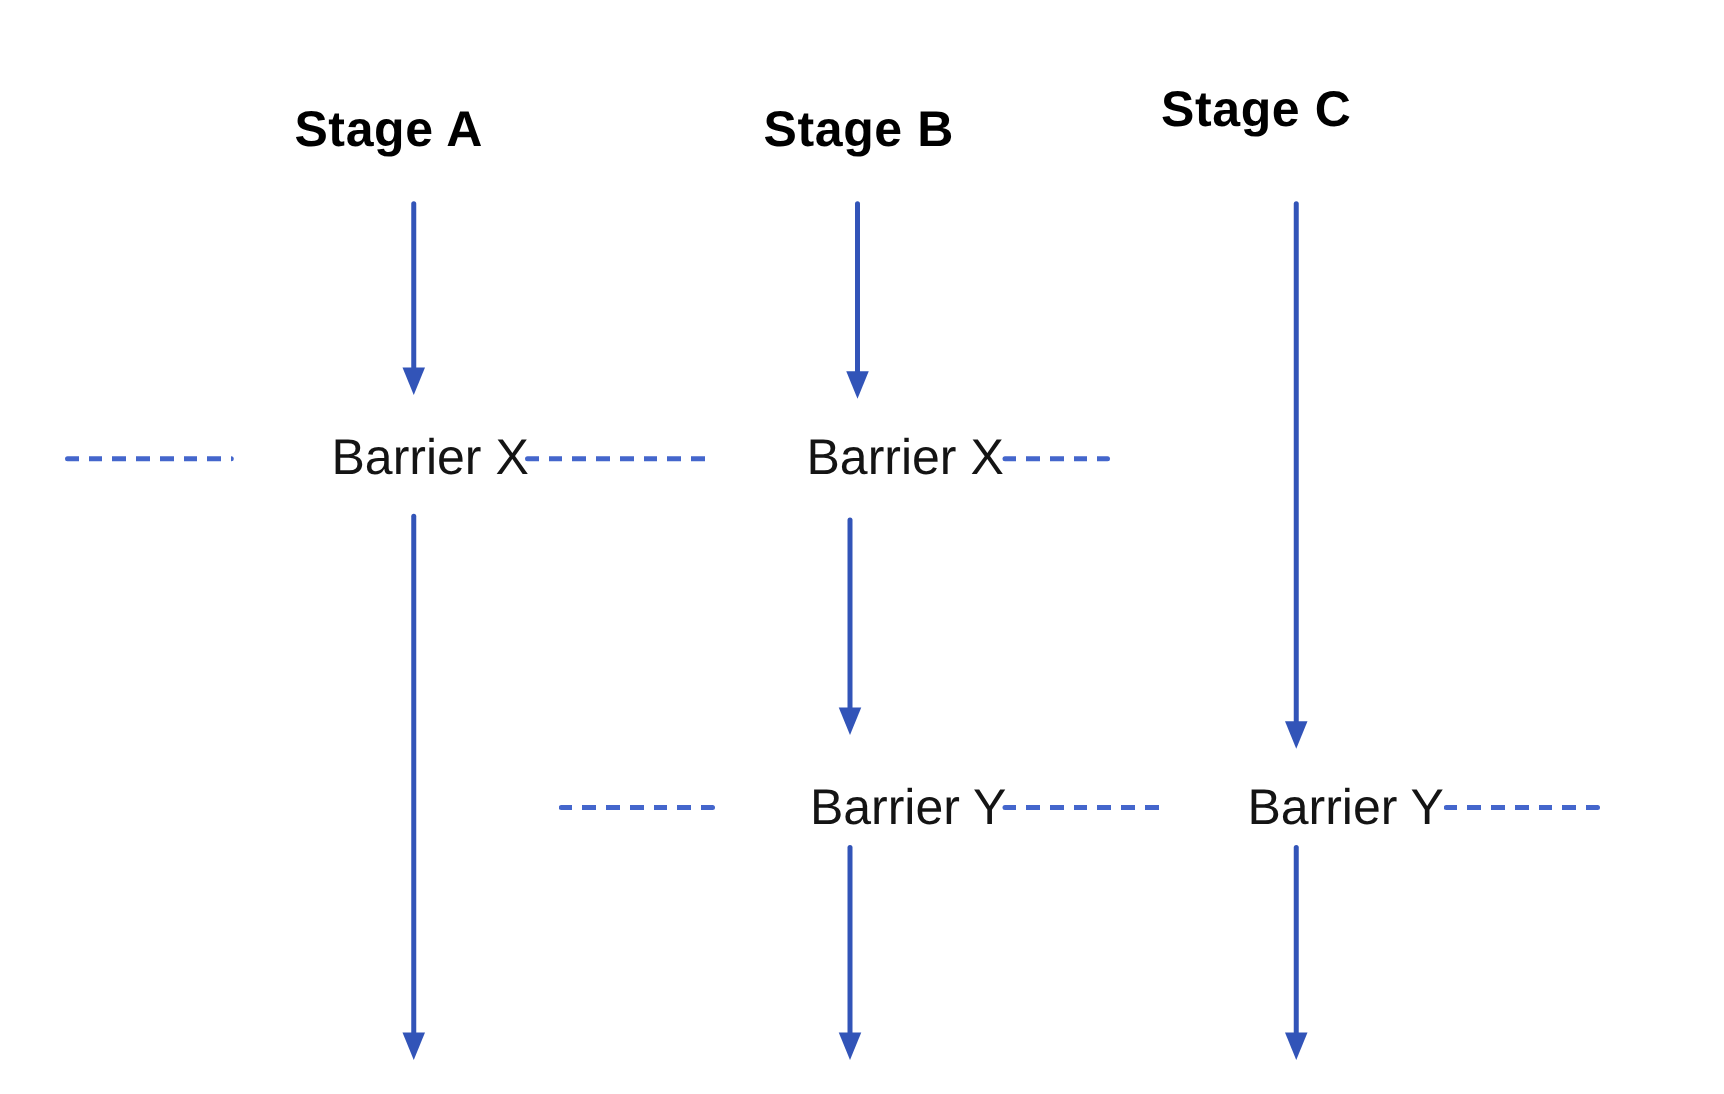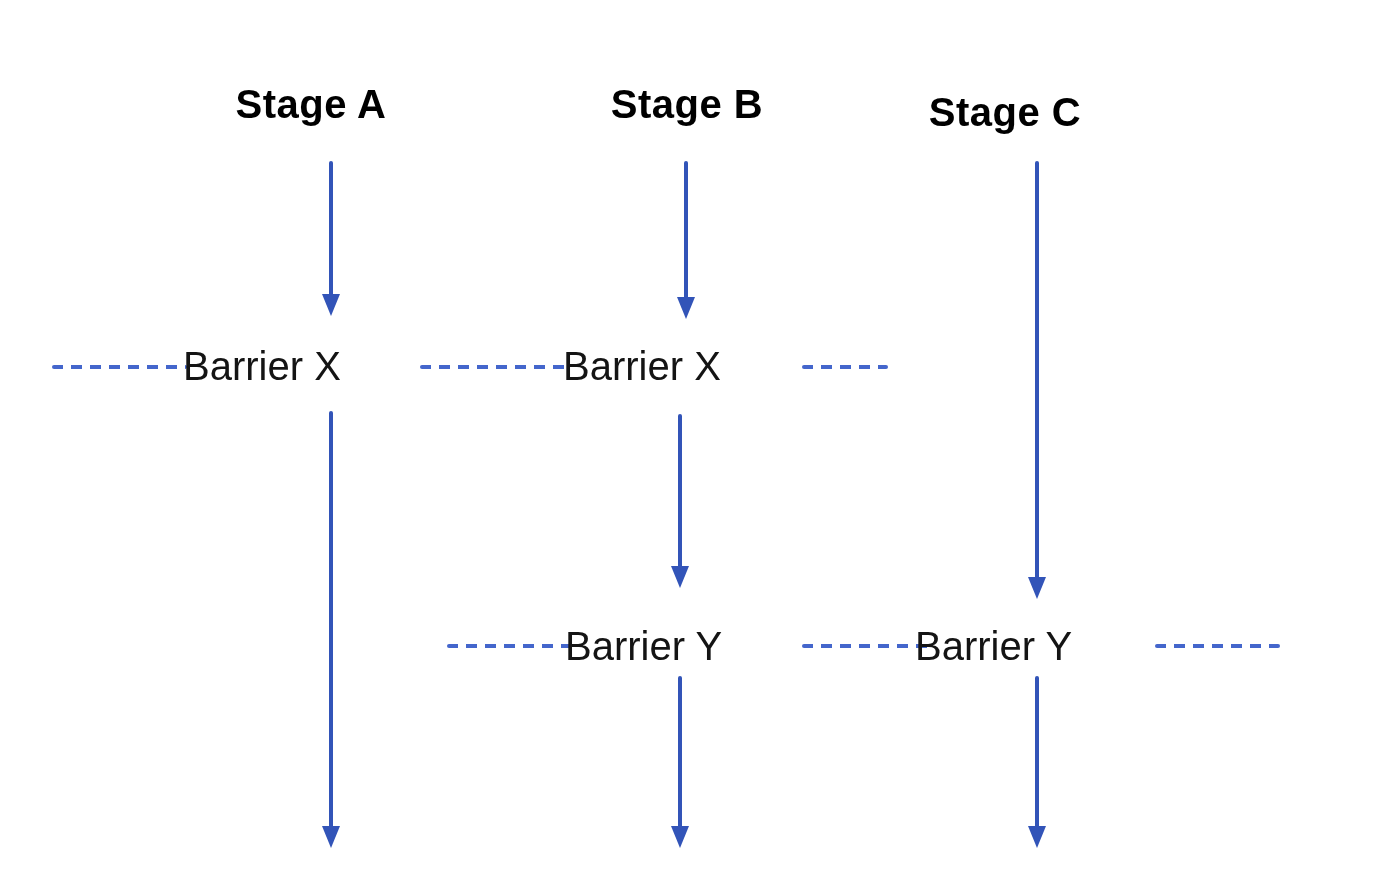--- a/index.html
+++ b/index.html
@@ -23,21 +23,21 @@
     text-align:center;
     font-size:40px;
     font-weight:700;
     line-height:48px;
     color:var(--text-color);
     letter-spacing:0.5px;
   }
   .barrier-label{
     position:absolute;
     width:240px;
-    text-align:left;
+    text-align:right;
     font-size:40px;
     font-weight:400;
     line-height:46px;
     color:#141414;
   }
   .varrow{
     position:absolute;
     width:18px;
   }
   .varrow .shaft{
@@ -68,21 +68,21 @@
     border-radius:2px;
   }
 </style>
 </head>
 <body>
 
 <div class="canvas">
 
   <div class="stage-header" style="left:181px;top:44px;">Stage A</div>
   <div class="stage-header" style="left:557px;top:44px;">Stage B</div>
-  <div class="stage-header" style="left:875px;top:52px;">Stage C</div>
+  <div class="stage-header" style="left:875px;top:28px;">Stage C</div>
 
   <div class="varrow" style="left:322px;top:125px;height:155px;">
     <div class="shaft"></div>
     <div class="head"></div>
   </div>
   <div class="varrow" style="left:322px;top:375px;height:437px;">
     <div class="shaft"></div>
     <div class="head"></div>
   </div>
 

